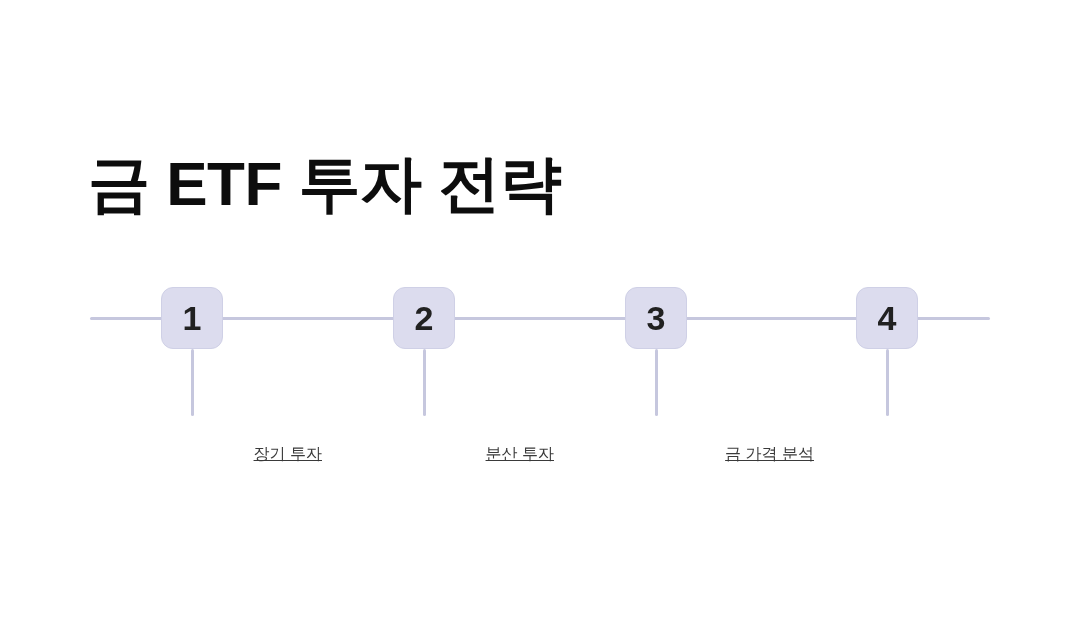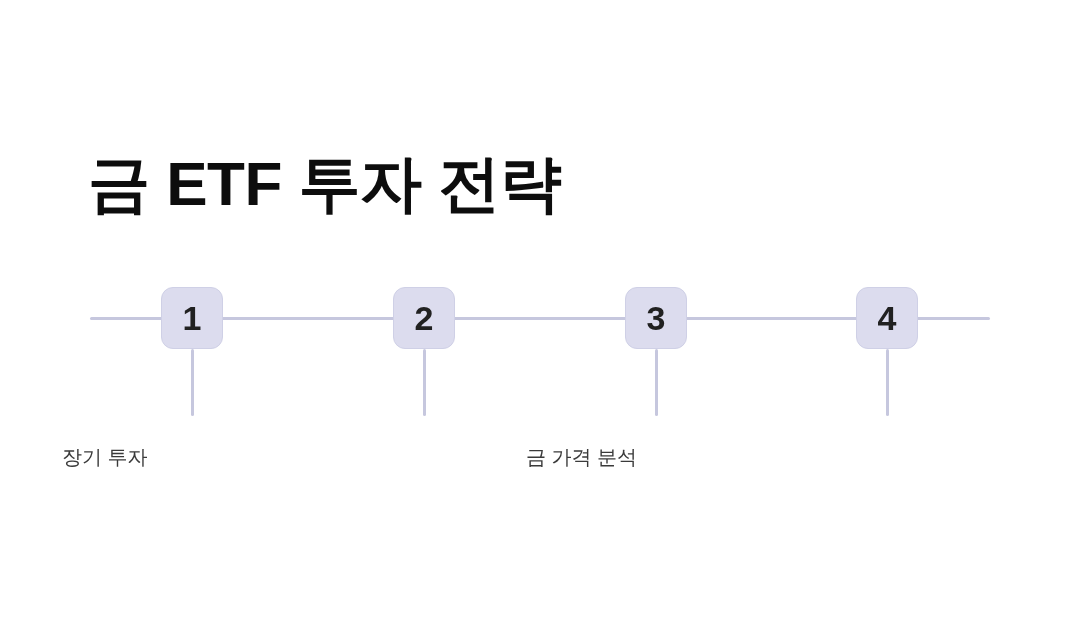--- a/index.html
+++ b/index.html
@@ -83,25 +83,26 @@
     margin-left: -1px;
     background: #c6c7de;
     border-radius: 2px;
   }
 
   .timeline-label {
     position: absolute;
     top: 444px;
     width: 260px;
     margin-left: -130px;
-    text-align: left;
-    font-size: 20px;
+    text-align: right;
+    font-size: 16px;
     font-weight: 400;
     color: #3a3a3a;
     white-space: nowrap;
+    text-decoration: underline;
   }
 </style>
 </head>
 <body>
 
 <div id="slide">
 
   <div id="page-title">금 ETF 투자 전략</div>
 
   <div id="timeline">
@@ -111,26 +112,27 @@
     <div class="timeline-node" style="left:192px">
       <span class="timeline-node-number">1</span>
     </div>
     <div class="timeline-stem" style="left:192px"></div>
     <div class="timeline-label" style="left:192px">장기 투자</div>
 
     <div class="timeline-node" style="left:424px">
       <span class="timeline-node-number">2</span>
     </div>
     <div class="timeline-stem" style="left:424px"></div>
+    <div class="timeline-label" style="left:424px">분산 투자</div>
 
     <div class="timeline-node" style="left:656px">
       <span class="timeline-node-number">3</span>
     </div>
     <div class="timeline-stem" style="left:656px"></div>
-    <div class="timeline-label" style="left:656px">금 가격 분석</div>
+    <div class="timeline-label" style="left:684px">금 가격 분석</div>
 
     <div class="timeline-node" style="left:887px">
       <span class="timeline-node-number">4</span>
     </div>
     <div class="timeline-stem" style="left:887px"></div>
 
   </div>
 </div>
 
 </body></html>

